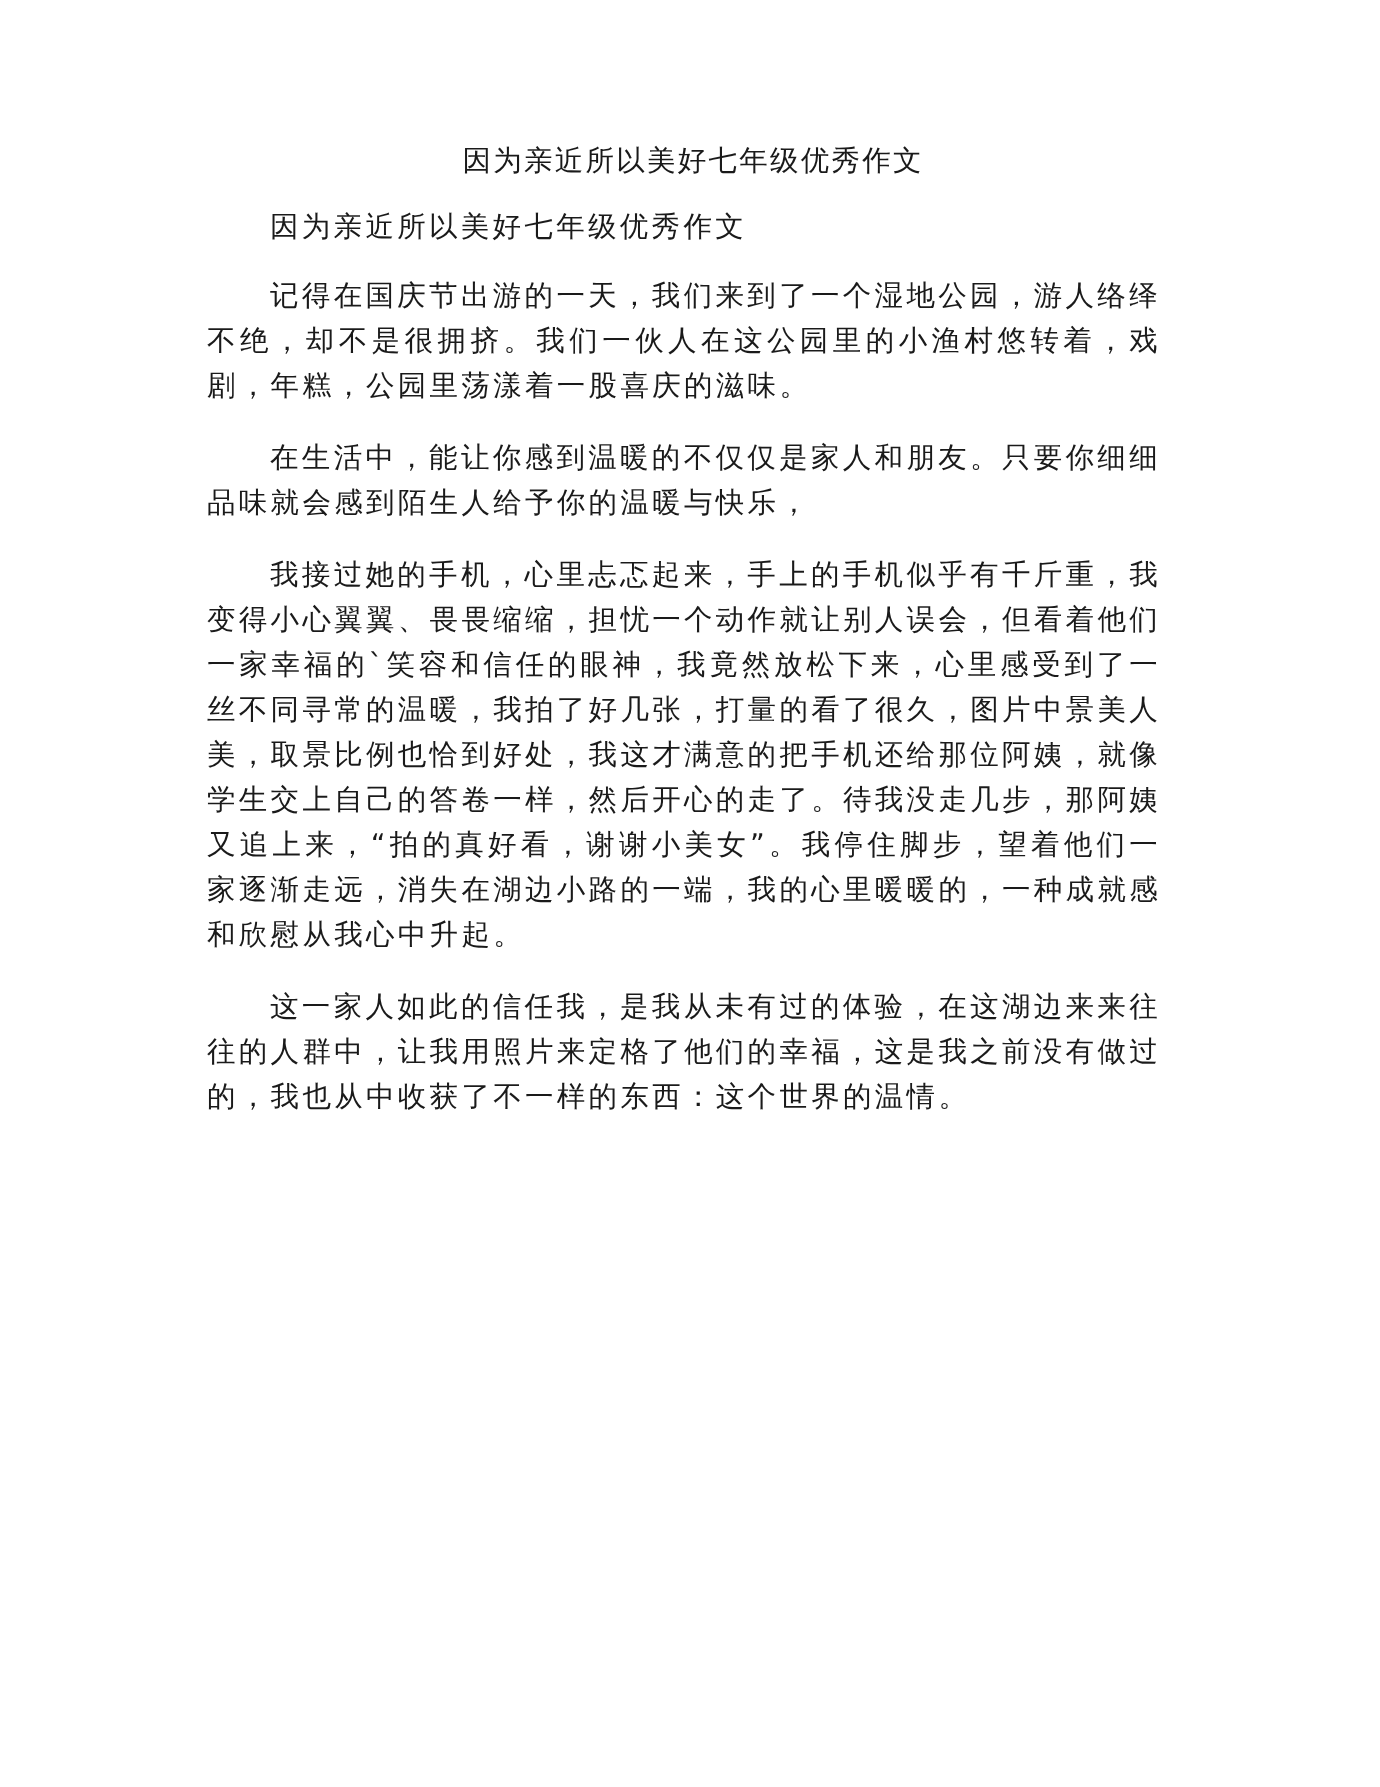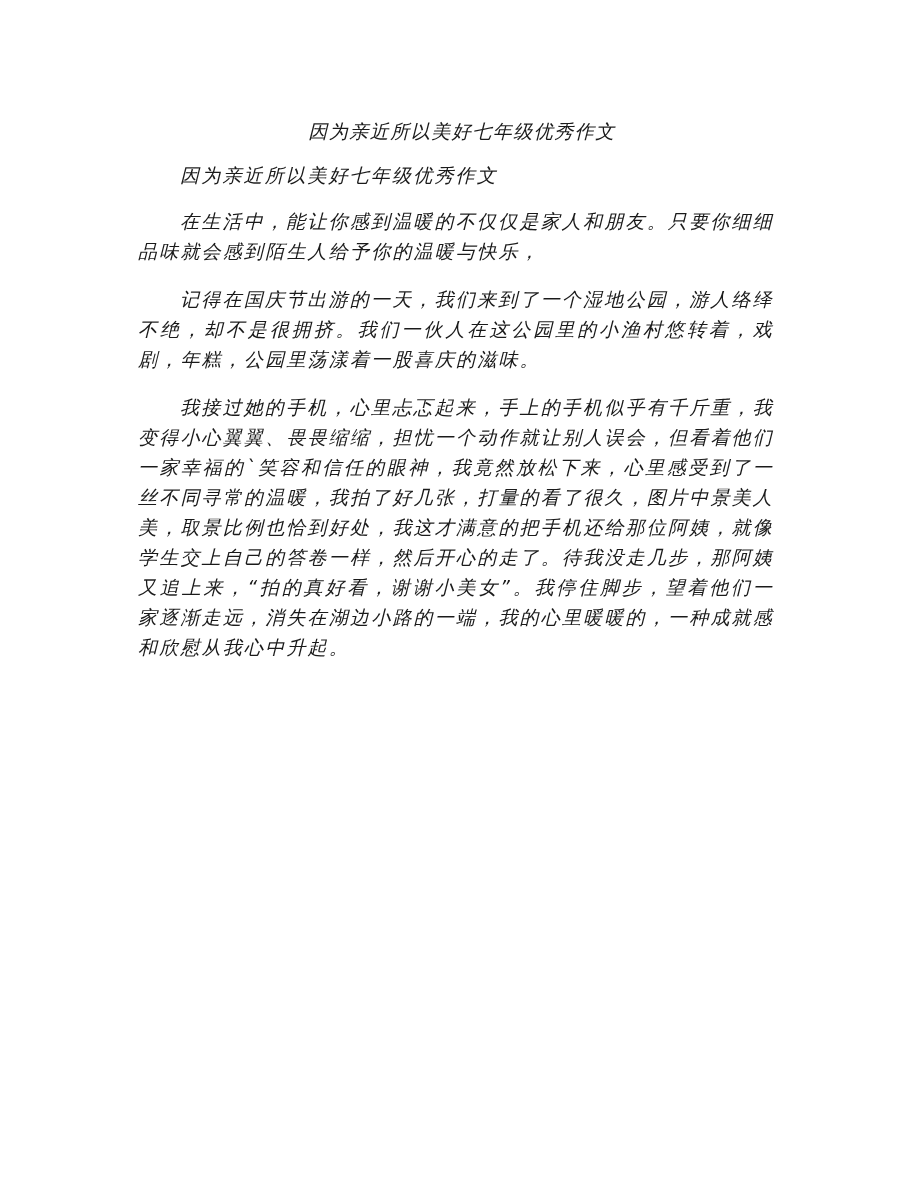--- a/index.html
+++ b/index.html
@@ -7,23 +7,22 @@
       width: 920px;
       height: 1191px;
       position: relative;
       overflow: hidden;
       font-family: "DejaVu Sans", sans-serif;
       color: #1a1a1a;
     }
     .page {
       position: absolute;
       left: 138px;
-      top: 116px;
+      top: 92px;
       width: 636px;
-      font-style: italic;
     }
     .doc-title {
       text-align: center;
       font-size: 19px;
       letter-spacing: 1.5px;
       line-height: 30px;
       margin: 0 0 14px 0;
       font-weight: normal;
       padding-left: 12px;
     }
@@ -37,16 +36,17 @@
       word-break: break-all;
     }
     .para.subtitle { margin-bottom: 16px; }
   </style>
 </head>
 <body>
 
 <div class="page">
   <h1 class="doc-title">因为亲近所以美好七年级优秀作文</h1>
   <p class="para subtitle">因为亲近所以美好七年级优秀作文</p>
+  <p class="para">记得在国庆节出游的一天，我们来到了一个湿地公园，游人络绎不绝，却不是很拥挤。我们一伙人在这公园里的小渔村悠转着，戏剧，年糕，公园里荡漾着一股喜庆的滋味。</p>
   <p class="para">在生活中，能让你感到温暖的不仅仅是家人和朋友。只要你细细品味就会感到陌生人给予你的温暖与快乐，</p>
-  <p class="para">记得在国庆节出游的一天，我们来到了一个湿地公园，游人络绎不绝，却不是很拥挤。我们一伙人在这公园里的小渔村悠转着，戏剧，年糕，公园里荡漾着一股喜庆的滋味。</p>
   <p class="para">我接过她的手机，心里忐忑起来，手上的手机似乎有千斤重，我变得小心翼翼、畏畏缩缩，担忧一个动作就让别人误会，但看着他们一家幸福的`笑容和信任的眼神，我竟然放松下来，心里感受到了一丝不同寻常的温暖，我拍了好几张，打量的看了很久，图片中景美人美，取景比例也恰到好处，我这才满意的把手机还给那位阿姨，就像学生交上自己的答卷一样，然后开心的走了。待我没走几步，那阿姨又追上来，“拍的真好看，谢谢小美女”。我停住脚步，望着他们一家逐渐走远，消失在湖边小路的一端，我的心里暖暖的，一种成就感和欣慰从我心中升起。</p>
+  <p class="para">这一家人如此的信任我，是我从未有过的体验，在这湖边来来往往的人群中，让我用照片来定格了他们的幸福，这是我之前没有做过的，我也从中收获了不一样的东西：这个世界的温情。</p>
 </div>
 
 </body></html>

